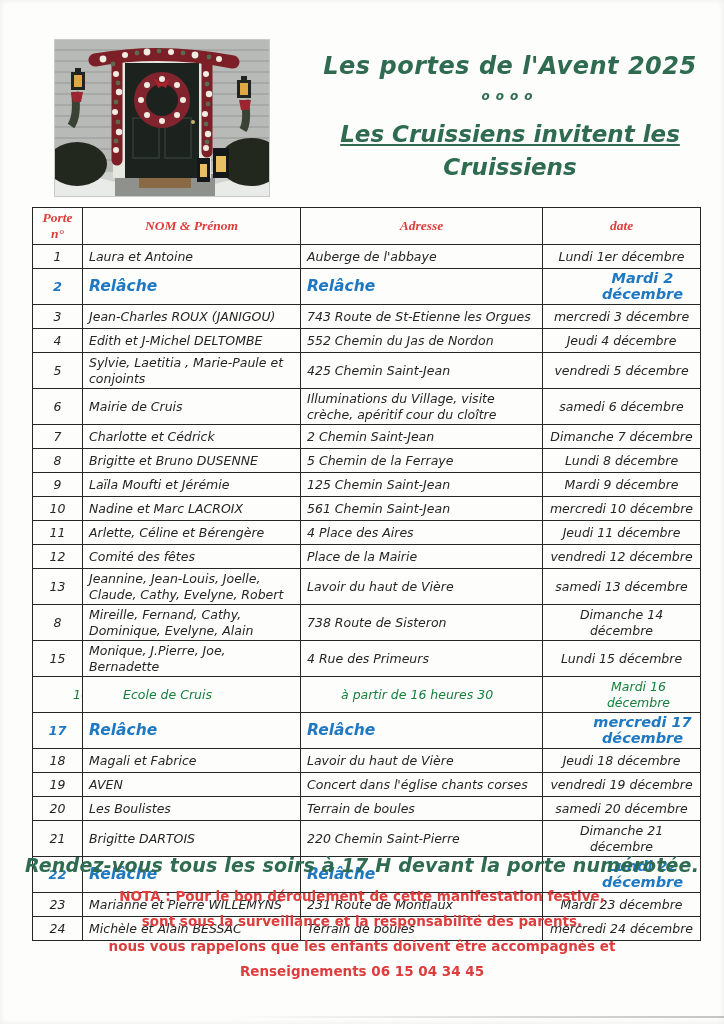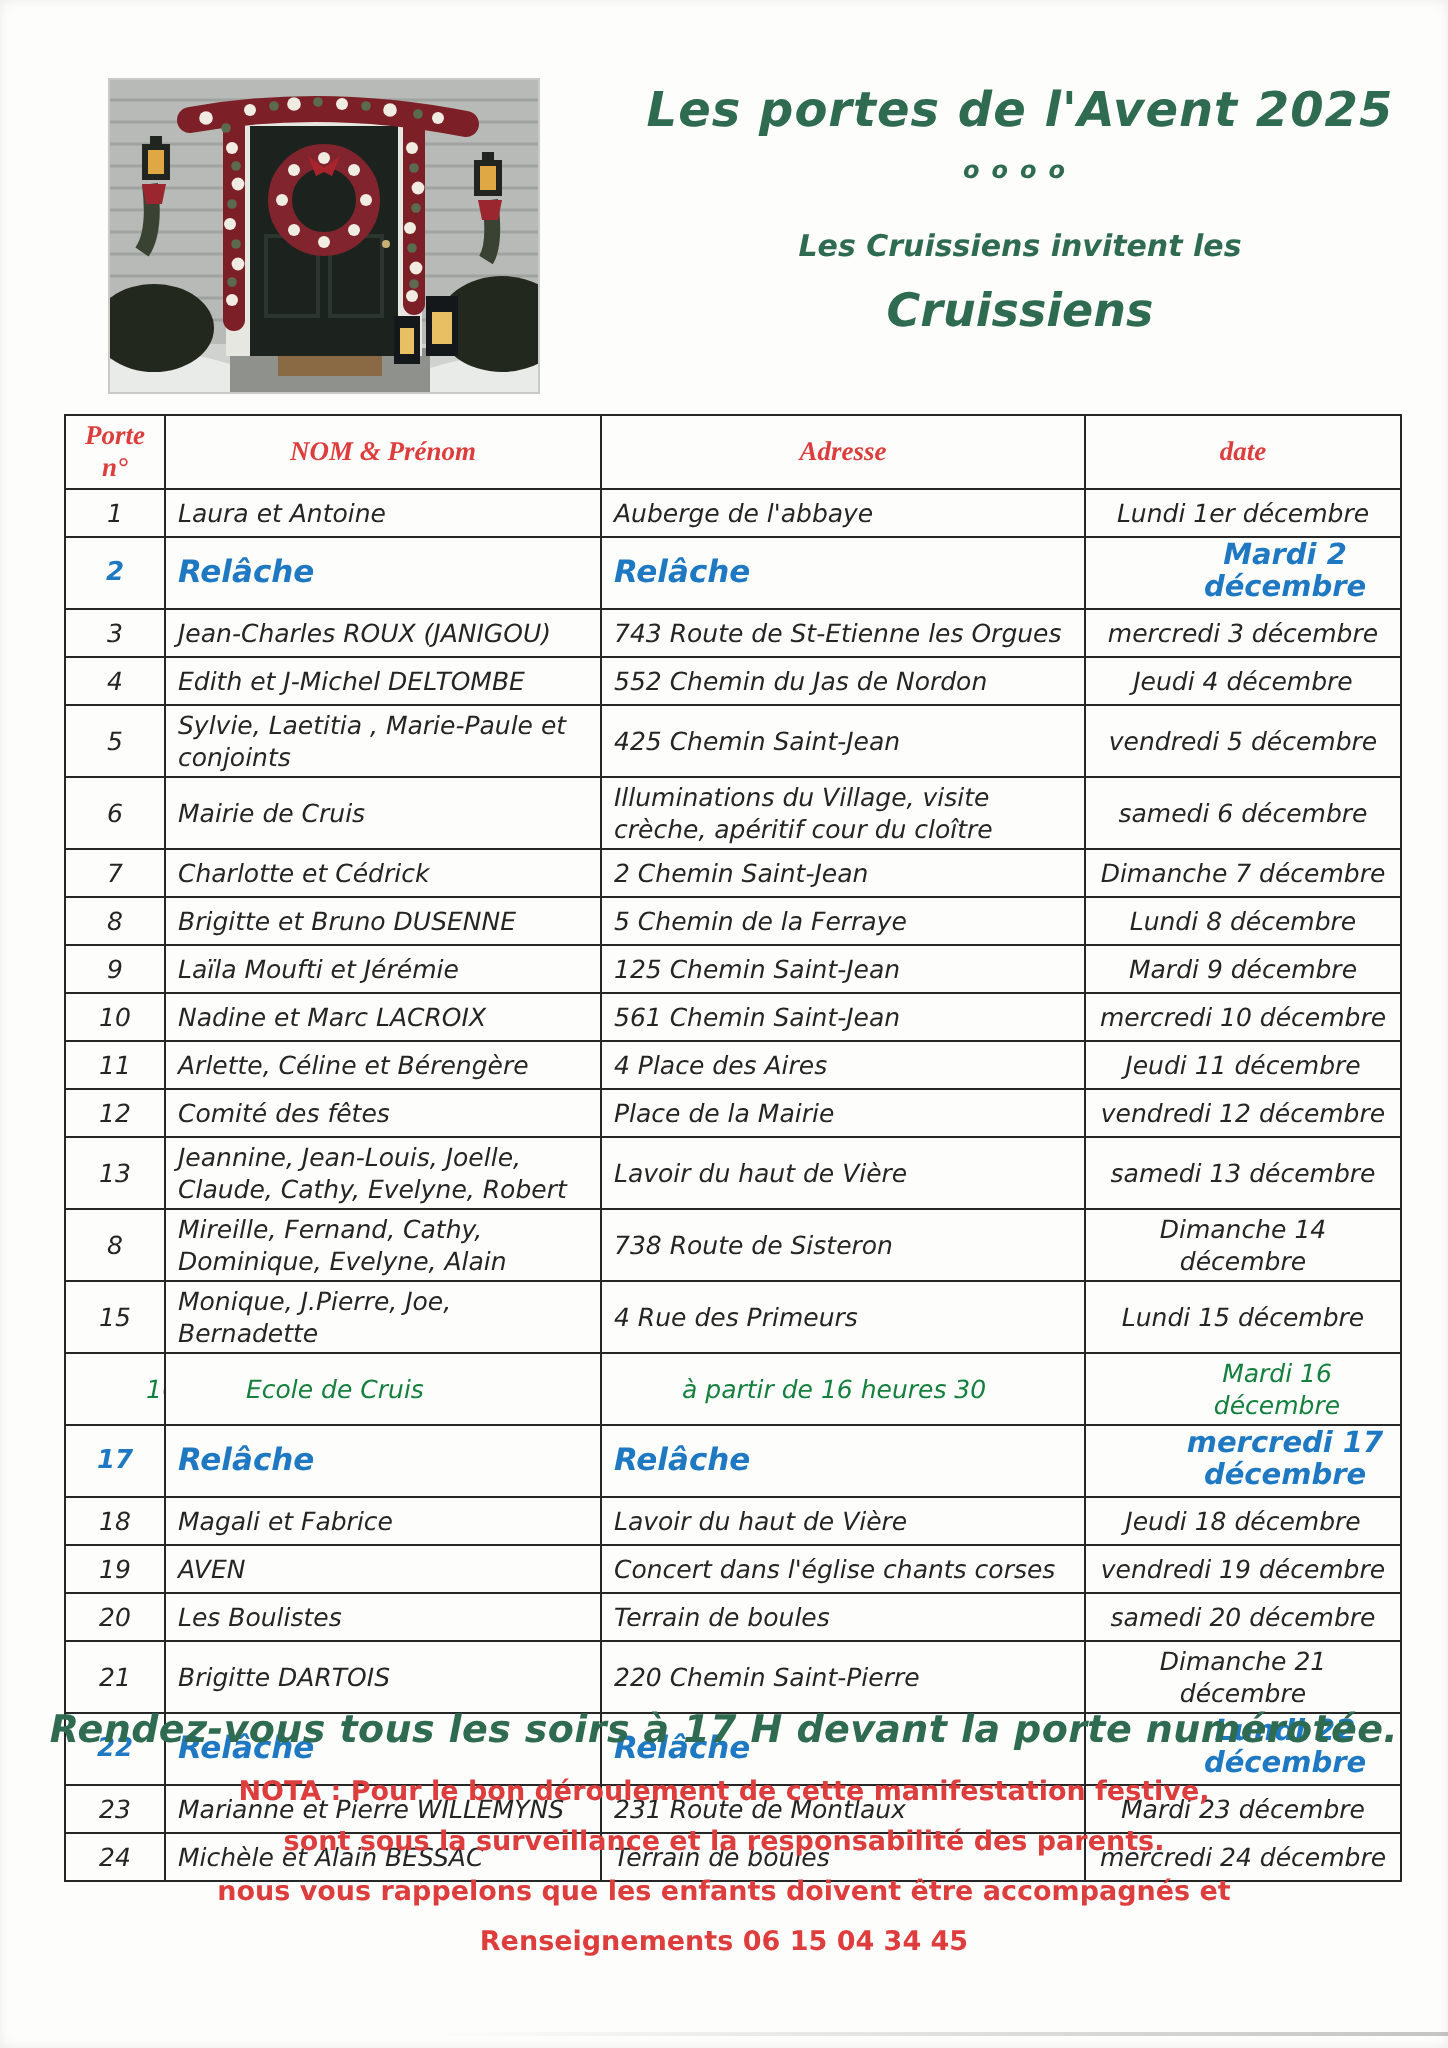--- a/index.html
+++ b/index.html
@@ -21,23 +21,23 @@
   .doc-header{position:absolute;top:38px;left:0;width:100%;height:162px;}
   .photo{
     position:absolute;left:55px;top:2px;width:214px;height:156px;
     outline:1px solid #c9c9c5;
   }
   .titles{
     position:absolute;left:310px;top:0;width:400px;height:160px;
     text-align:center;color:#2e6b50;
     font-style:italic;font-weight:bold;
   }
-  .title-1{font-size:24px;line-height:34px;letter-spacing:.5px;}
+  .title-1{font-size:24px;line-height:34px;letter-spacing:.5px;margin-top:11px;}
   .title-sep{font-size:12px;line-height:26px;letter-spacing:6px;font-weight:bold;}
-  .title-2{font-size:15px;line-height:34px;margin-top:8px;}
+  .title-2{font-size:23px;line-height:34px;margin-top:8px;text-decoration:underline;}
   .title-3{font-size:23px;line-height:32px;}
 
   
   .schedule{
     position:absolute;left:32px;top:207px;width:668px;
     border-collapse:collapse;table-layout:fixed;
     font-style:italic;
   }
   .schedule col.c-porte{width:50px;}
   .schedule col.c-nom{width:218px;}

